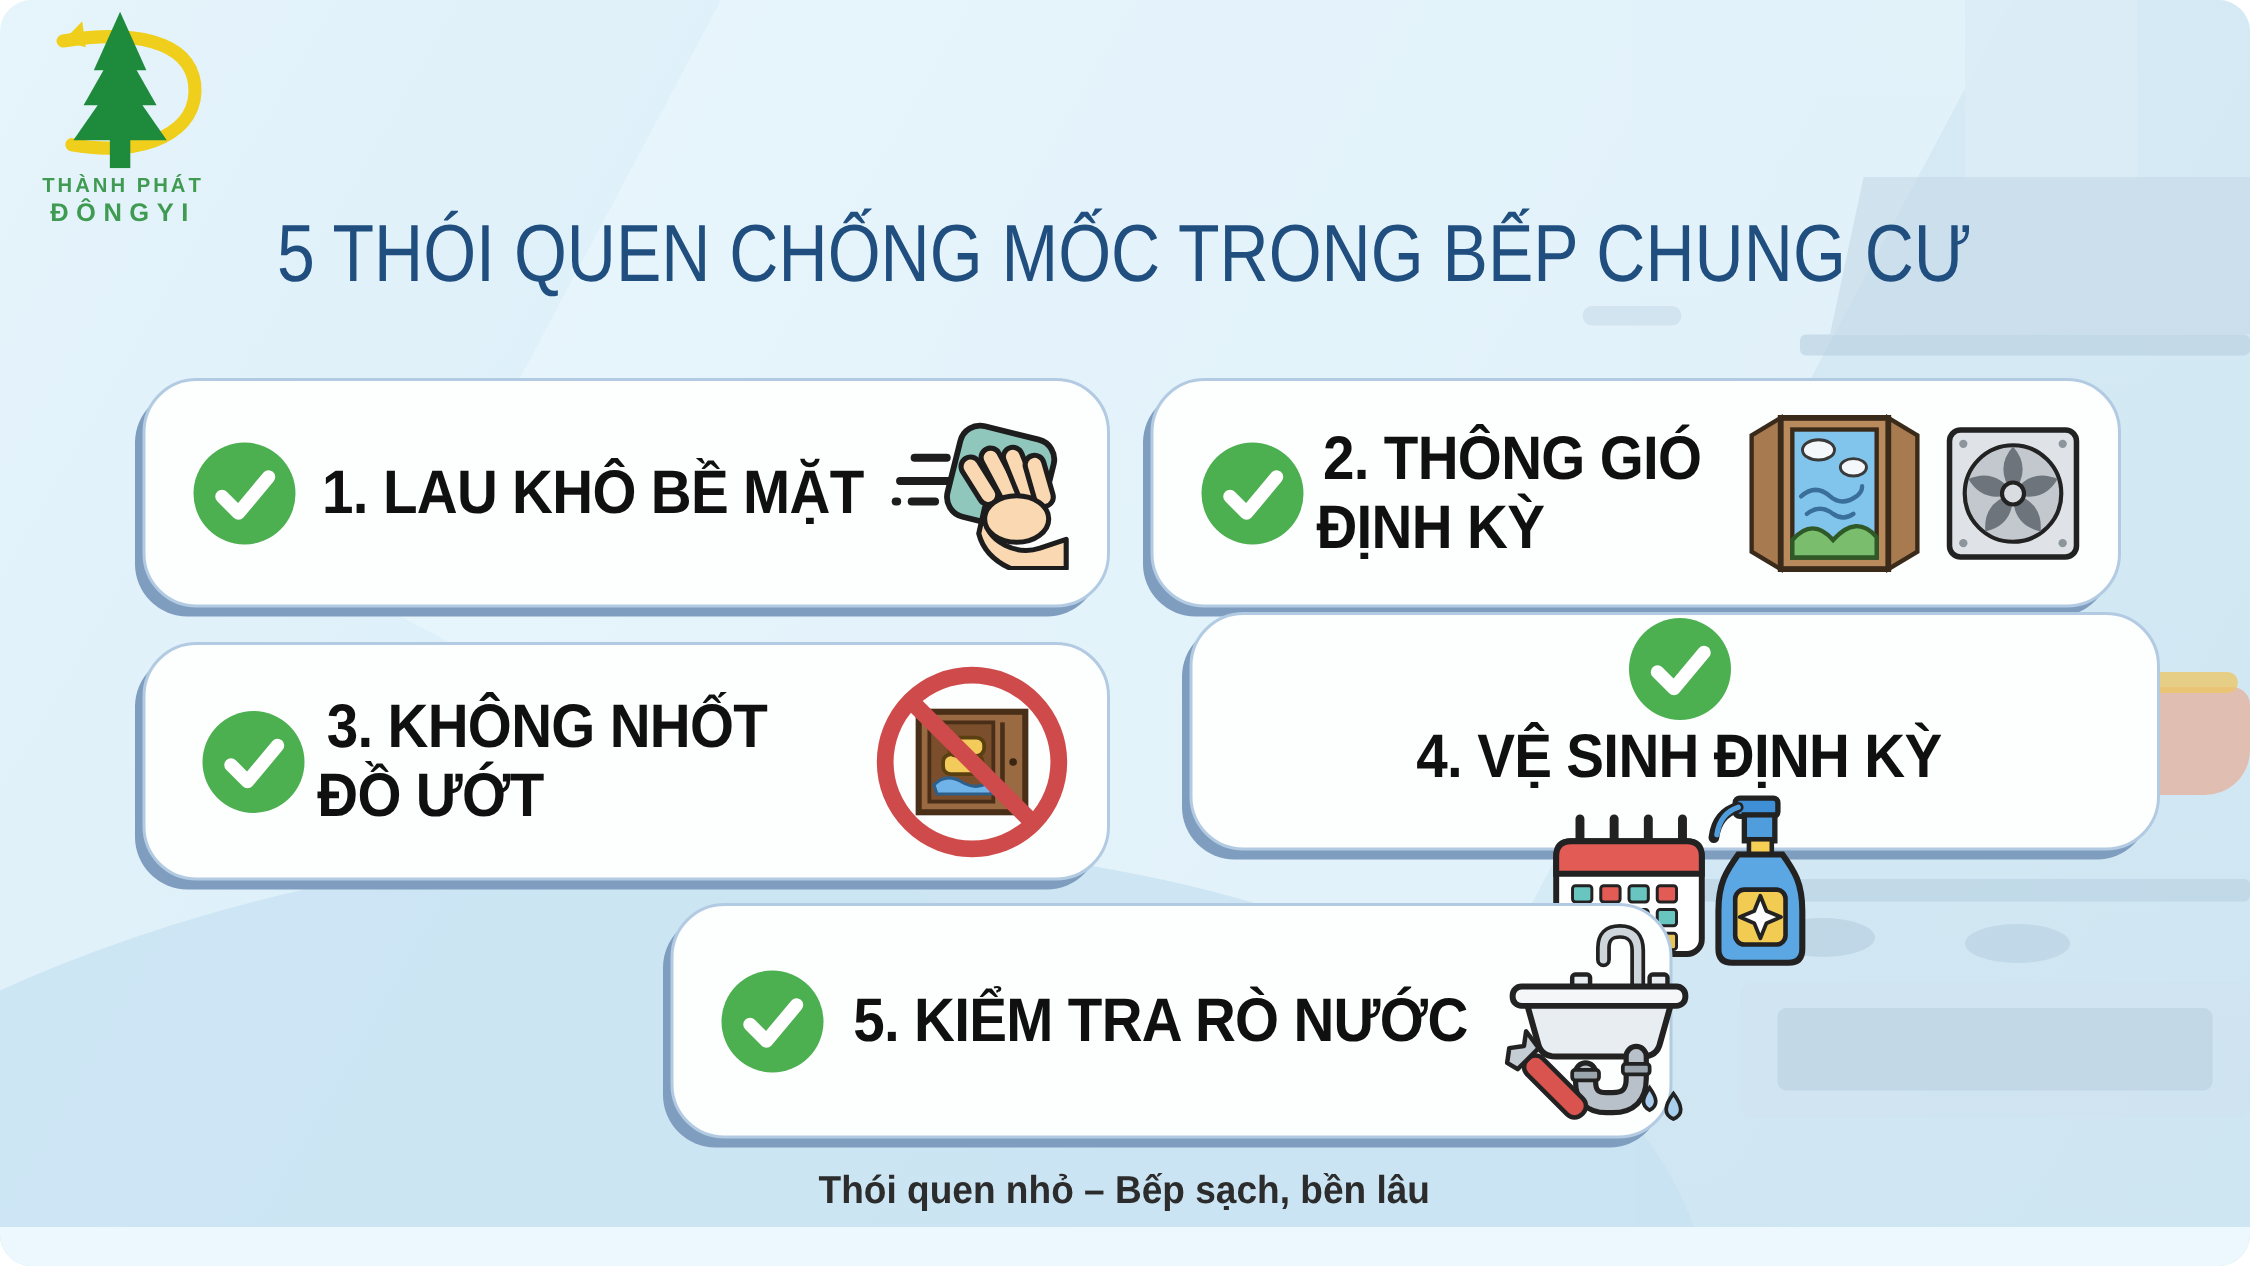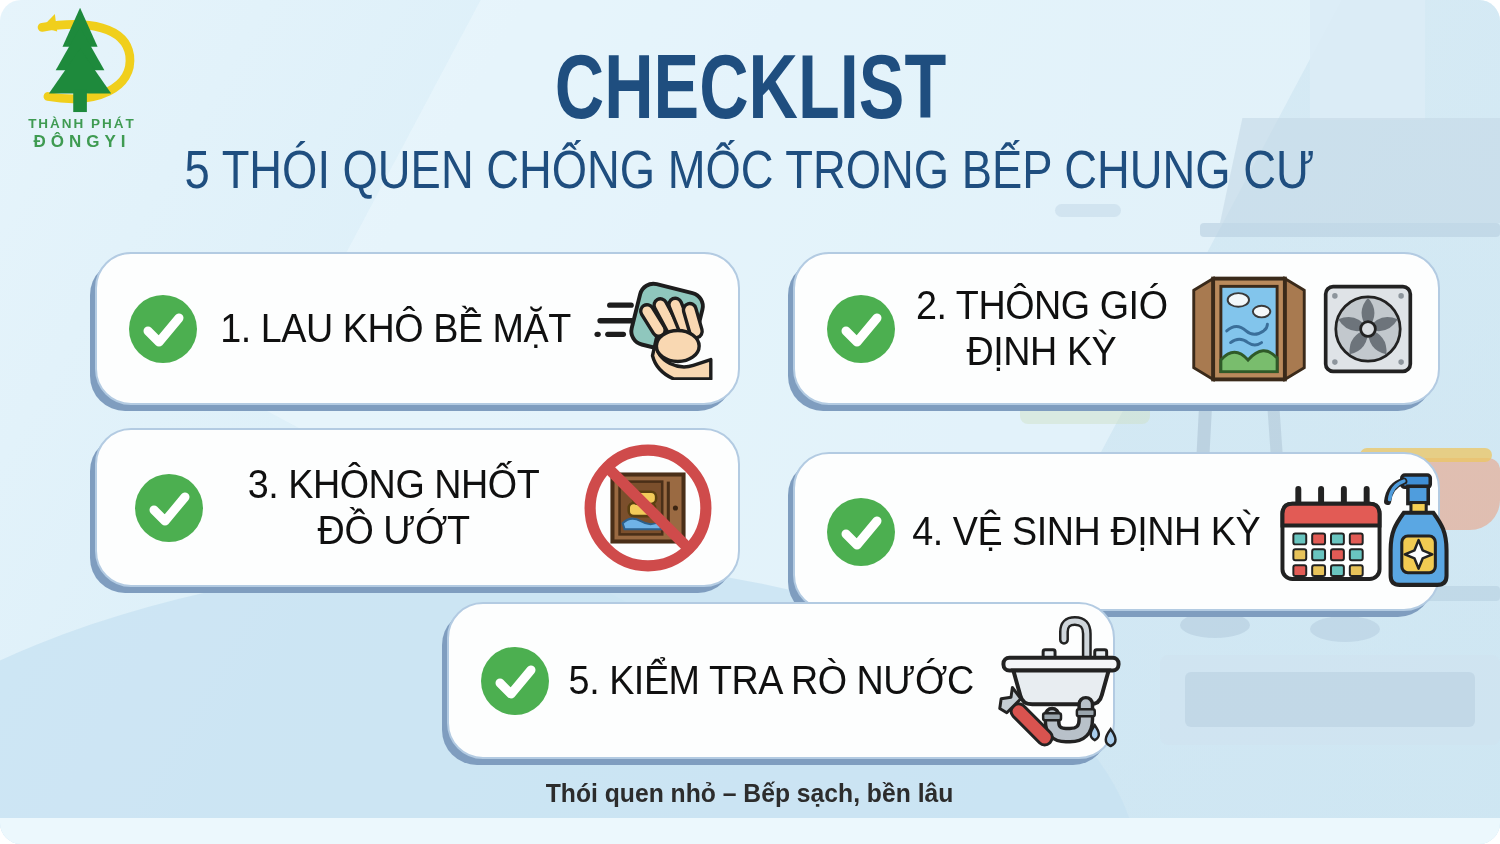--- a/index.html
+++ b/index.html
@@ -40,27 +40,27 @@
     font-size:90px;font-weight:bold;letter-spacing:0px;}
   .title span{display:inline-block;transform:scaleX(0.76);transform-origin:center;}
   .subtitle{position:absolute;left:0;right:0;top:138px;text-align:center;color:#1f4e7f;
     font-size:54px;font-weight:normal;}
   .subtitle span{display:inline-block;transform:scaleX(0.84);transform-origin:center;white-space:nowrap;}
   
   .card{position:absolute;background:#fdfefe;border:2px solid #b3cbe2;border-radius:36px;
     box-shadow:-6px 7px 0 -1px #7f9dbf;display:flex;align-items:center;
     padding:0 24px 0 30px;box-sizing:border-box;}
   .check{flex:none;}
-  .card-text{flex:1;text-align:center;color:#101010;font-weight:normal;font-size:41px;line-height:1.12;letter-spacing:-0.5px;}
+  .card-text{flex:1;color:#101010;font-weight:bold;font-size:41px;line-height:1.12;letter-spacing:-0.5px;}
   .card-text .tline{display:inline-block;transform:scaleX(0.92);transform-origin:center;white-space:nowrap;}
   .icon-wrap{flex:none;display:flex;align-items:center;gap:10px;}
   .card1{left:95px;top:252px;width:645px;height:153px;}
-  .card2{left:793px;top:252px;width:647px;height:153px;}
+  .card2{left:767px;top:252px;width:647px;height:153px;}
   .card3{left:95px;top:428px;width:645px;height:159px;padding-left:36px;}
-  .card4{left:793px;top:452px;width:647px;height:159px;}
+  .card4{left:793px;top:408px;width:647px;height:159px;flex-direction:column;}
   .card5{left:447px;top:602px;width:668px;height:157px;}
   
   .tagline{position:absolute;left:0;right:0;top:778px;text-align:center;color:#2c2c2c;
     font-size:26px;font-weight:bold;}
   .tagline span{display:inline-block;transform:scaleX(0.95);transform-origin:center;}
 </style>
 </head>
 <body>
 
 <div class="stage">
@@ -90,21 +90,20 @@
       <polygon points="24,26 40,16 38,34" fill="#f0cf1c" transform="rotate(-14 24 26)"></polygon>
       <polygon points="63,6 45,46 81,46" fill="#1e8a3c"></polygon>
       <polygon points="63,26 38,70 88,70" fill="#1e8a3c"></polygon>
       <polygon points="63,48 31,94 95,94" fill="#1e8a3c"></polygon>
       <rect x="56" y="90" width="14" height="23" fill="#1e8a3c"></rect>
     </svg>
     <div class="logo-line1">THÀNH PHÁT</div>
     <div class="logo-line2">ĐÔNGYI</div>
   </div>
 
-  <div class="title"><span>CHECKLIST</span></div>
   <div class="subtitle"><span>5 THÓI QUEN CHỐNG MỐC TRONG BẾP CHUNG CƯ</span></div>
 
   <div class="card card1">
     <svg class="check" width="72" height="72" viewBox="0 0 72 72">
       <circle cx="36" cy="36" r="34" fill="#4caf50"></circle>
       <path d="M21 38 L32 49 L52 25" fill="none" stroke="#fff" stroke-width="9" stroke-linecap="round" stroke-linejoin="round"></path>
     </svg>
     <div class="card-text">
       <span class="tline">1. LAU KHÔ BỀ MẶT</span>
     </div>

